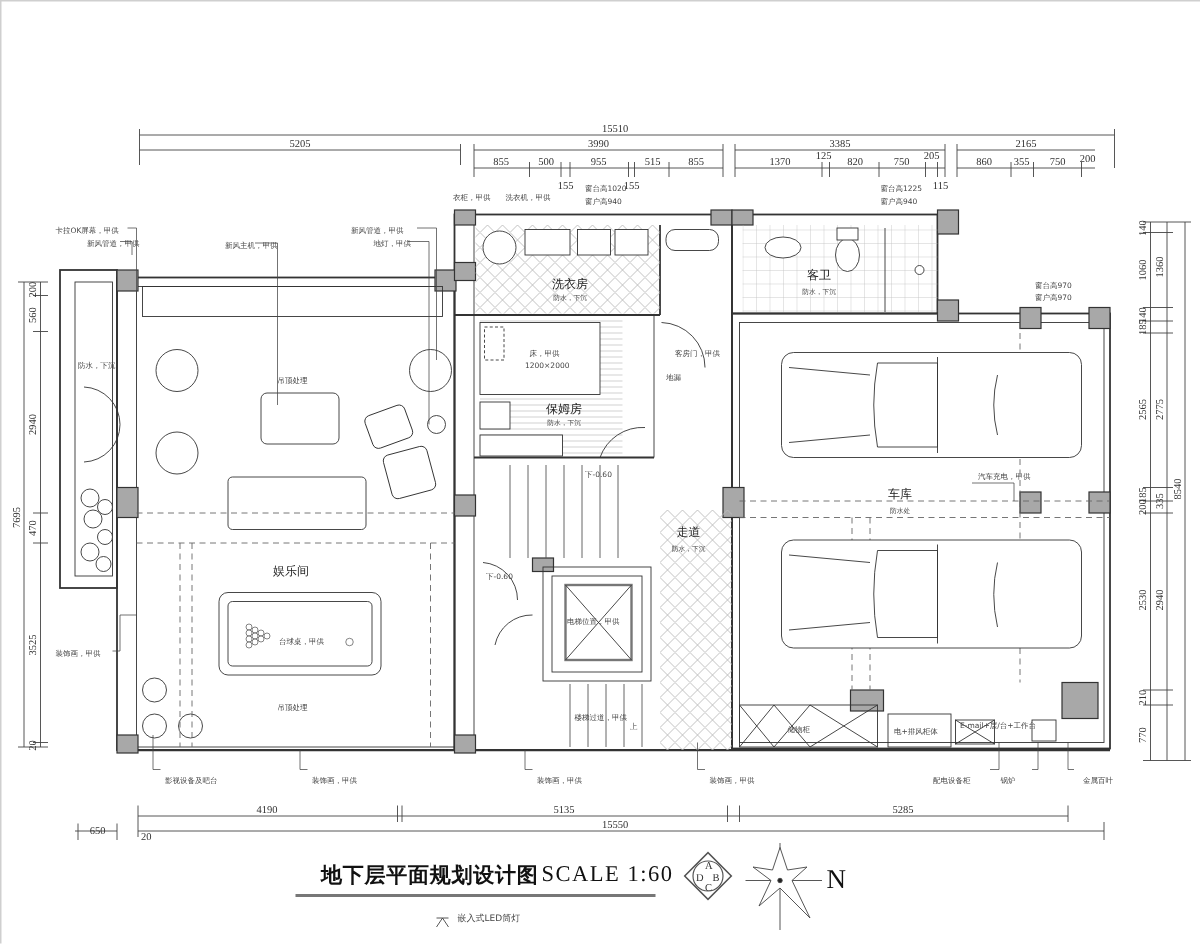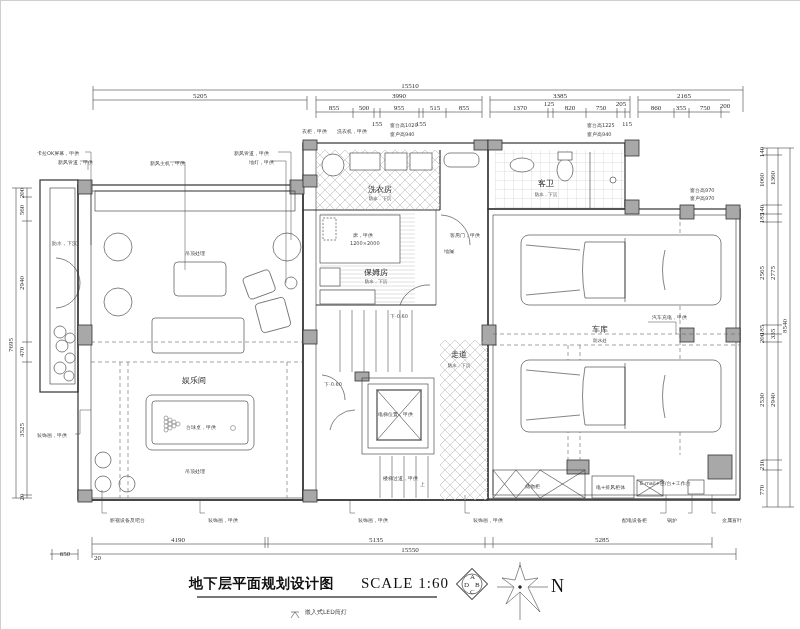--- a/index.html
+++ b/index.html
@@ -3,21 +3,21 @@
 <meta charset="utf-8">
 <style>
   html,body{margin:0;padding:0;background:#ffffff;}
   body{width:800px;height:629px;overflow:hidden;position:relative;font-family:"DejaVu Sans",sans-serif;}
   .frame{position:absolute;left:0;top:0;width:799px;height:628px;border-top:1px solid #cfcfcf;border-left:1px solid #cfcfcf;}
   svg{position:absolute;left:0;top:0;}
   .dim{font-family:"Liberation Serif",serif;font-size:7px;fill:#333;}
   .lbl{font-family:"DejaVu Sans",sans-serif;font-size:5px;fill:#444;}
   .room{font-family:"DejaVu Sans",sans-serif;font-size:8px;fill:#222;}
   .sub{font-family:"DejaVu Sans",sans-serif;font-size:4.5px;fill:#444;}
-  .title{position:absolute;left:189px;top:575px;font-family:"DejaVu Sans",sans-serif;font-size:14px;font-weight:bold;color:#111;letter-spacing:0.5px;}
+  .title{position:absolute;left:214px;top:575px;font-family:"DejaVu Sans",sans-serif;font-size:14px;font-weight:bold;color:#111;letter-spacing:0.5px;}
   .scale{position:absolute;left:361px;top:575px;font-family:"Liberation Serif",serif;font-size:15px;color:#111;letter-spacing:1px;}
   .title-rule{position:absolute;left:197px;top:596px;width:240px;height:2px;background:#777;}
   .legend{position:absolute;left:305px;top:608px;font-size:6px;color:#444;}
   .north{position:absolute;left:551px;top:576px;font-family:"Liberation Serif",serif;font-size:18px;color:#111;}
 </style>
 </head>
 <body>
 
 <div class="frame"></div>
 

